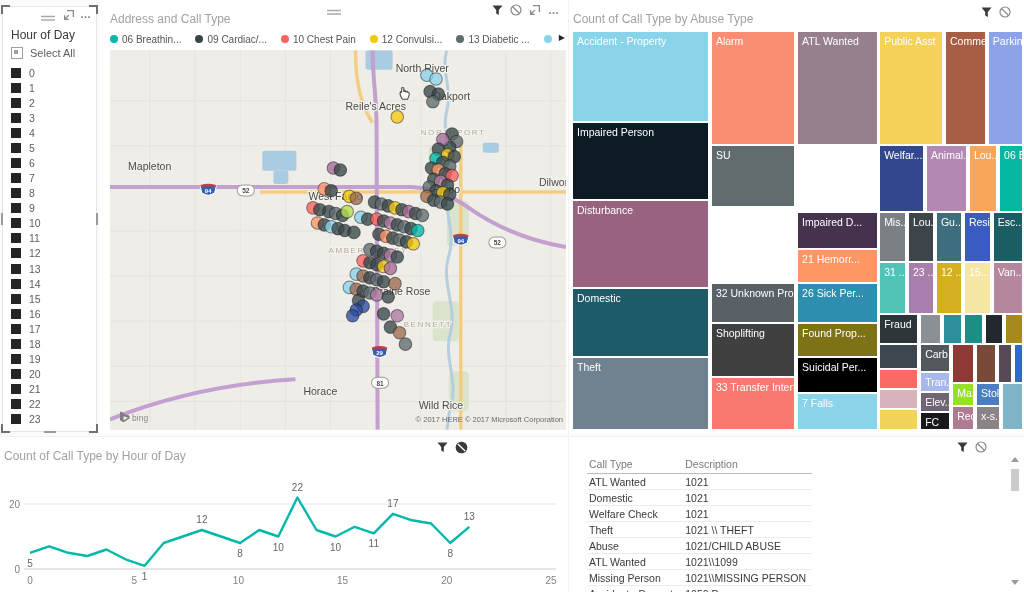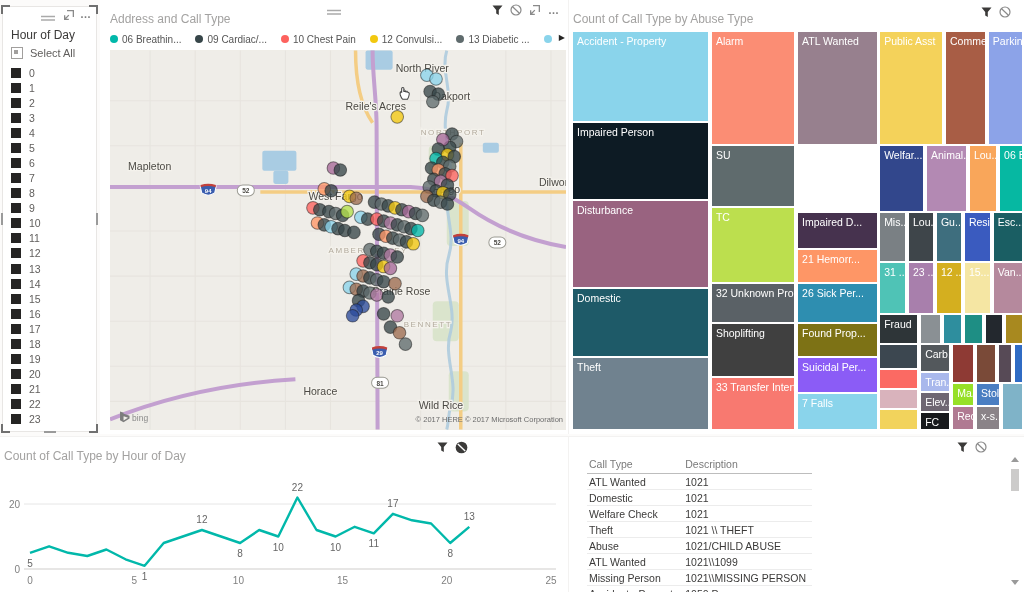--- a/index.html
+++ b/index.html
@@ -469,23 +469,20 @@
         </div>
         <div class="tm-cell" style="left: 0%; top: 81.7%; width: 30.4%; height: 18.3%; background: rgb(112, 130, 143);">
           <span class="tm-label">Theft</span>
         </div>
         <div class="tm-cell" style="left: 30.8%; top: 0%; width: 18.6%; height: 28.6%; background: rgb(251, 141, 116);">
           <span class="tm-label">Alarm</span>
         </div>
         <div class="tm-cell" style="left: 30.8%; top: 28.6%; width: 18.6%; height: 15.5%; background: rgb(95, 107, 109);">
           <span class="tm-label">SU</span>
         </div>
-        <div class="tm-cell" style="left: 30.8%; top: 44.1%; width: 18.6%; height: 19.1%; background: rgb(188, 223, 78);">
-          <span class="tm-label">TC</span>
-        </div>
         <div class="tm-cell" style="left: 30.8%; top: 63.2%; width: 18.6%; height: 10%; background: rgb(90, 97, 102);">
           <span class="tm-label">32 Unknown Pro...</span>
         </div>
         <div class="tm-cell" style="left: 30.8%; top: 73.2%; width: 18.6%; height: 13.5%; background: #404040;">
           <span class="tm-label">Shoplifting</span>
         </div>
         <div class="tm-cell" style="left: 30.8%; top: 86.7%; width: 18.6%; height: 13.3%; background: rgb(248, 121, 112);">
           <span class="tm-label">33 Transfer Interf...</span>
         </div>
         <div class="tm-cell" style="left: 49.9%; top: 0%; width: 18%; height: 28.6%; background: rgb(151, 128, 142);">
@@ -496,21 +493,21 @@
         </div>
         <div class="tm-cell" style="left: 49.9%; top: 54.7%; width: 18%; height: 8.5%; background: rgb(254, 150, 102);">
           <span class="tm-label">21 Hemorr...</span>
         </div>
         <div class="tm-cell" style="left: 49.9%; top: 63.2%; width: 18%; height: 10%; background: rgb(46, 142, 176);">
           <span class="tm-label">26 Sick Per...</span>
         </div>
         <div class="tm-cell" style="left: 49.9%; top: 73.2%; width: 18%; height: 8.5%; background: rgb(125, 114, 21);">
           <span class="tm-label">Found Prop...</span>
         </div>
-        <div class="tm-cell" style="left: 49.9%; top: 81.7%; width: 18%; height: 9%; background: #8b5cf6;">
+        <div class="tm-cell" style="left: 49.9%; top: 81.7%; width: 18%; height: 9%; background: #000000;">
           <span class="tm-label">Suicidal Per...</span>
         </div>
         <div class="tm-cell" style="left: 49.9%; top: 90.7%; width: 18%; height: 9.3%; background: rgb(138, 212, 235);">
           <span class="tm-label">7 Falls</span>
         </div>
         <div class="tm-cell" style="left: 68.1%; top: 0%; width: 14.2%; height: 28.6%; background: rgb(244, 210, 90);">
           <span class="tm-label">Public Asst</span>
         </div>
         <div class="tm-cell" style="left: 82.7%; top: 0%; width: 9.1%; height: 28.6%; background: rgb(168, 93, 69);">
           <span class="tm-label">Commer...</span>

